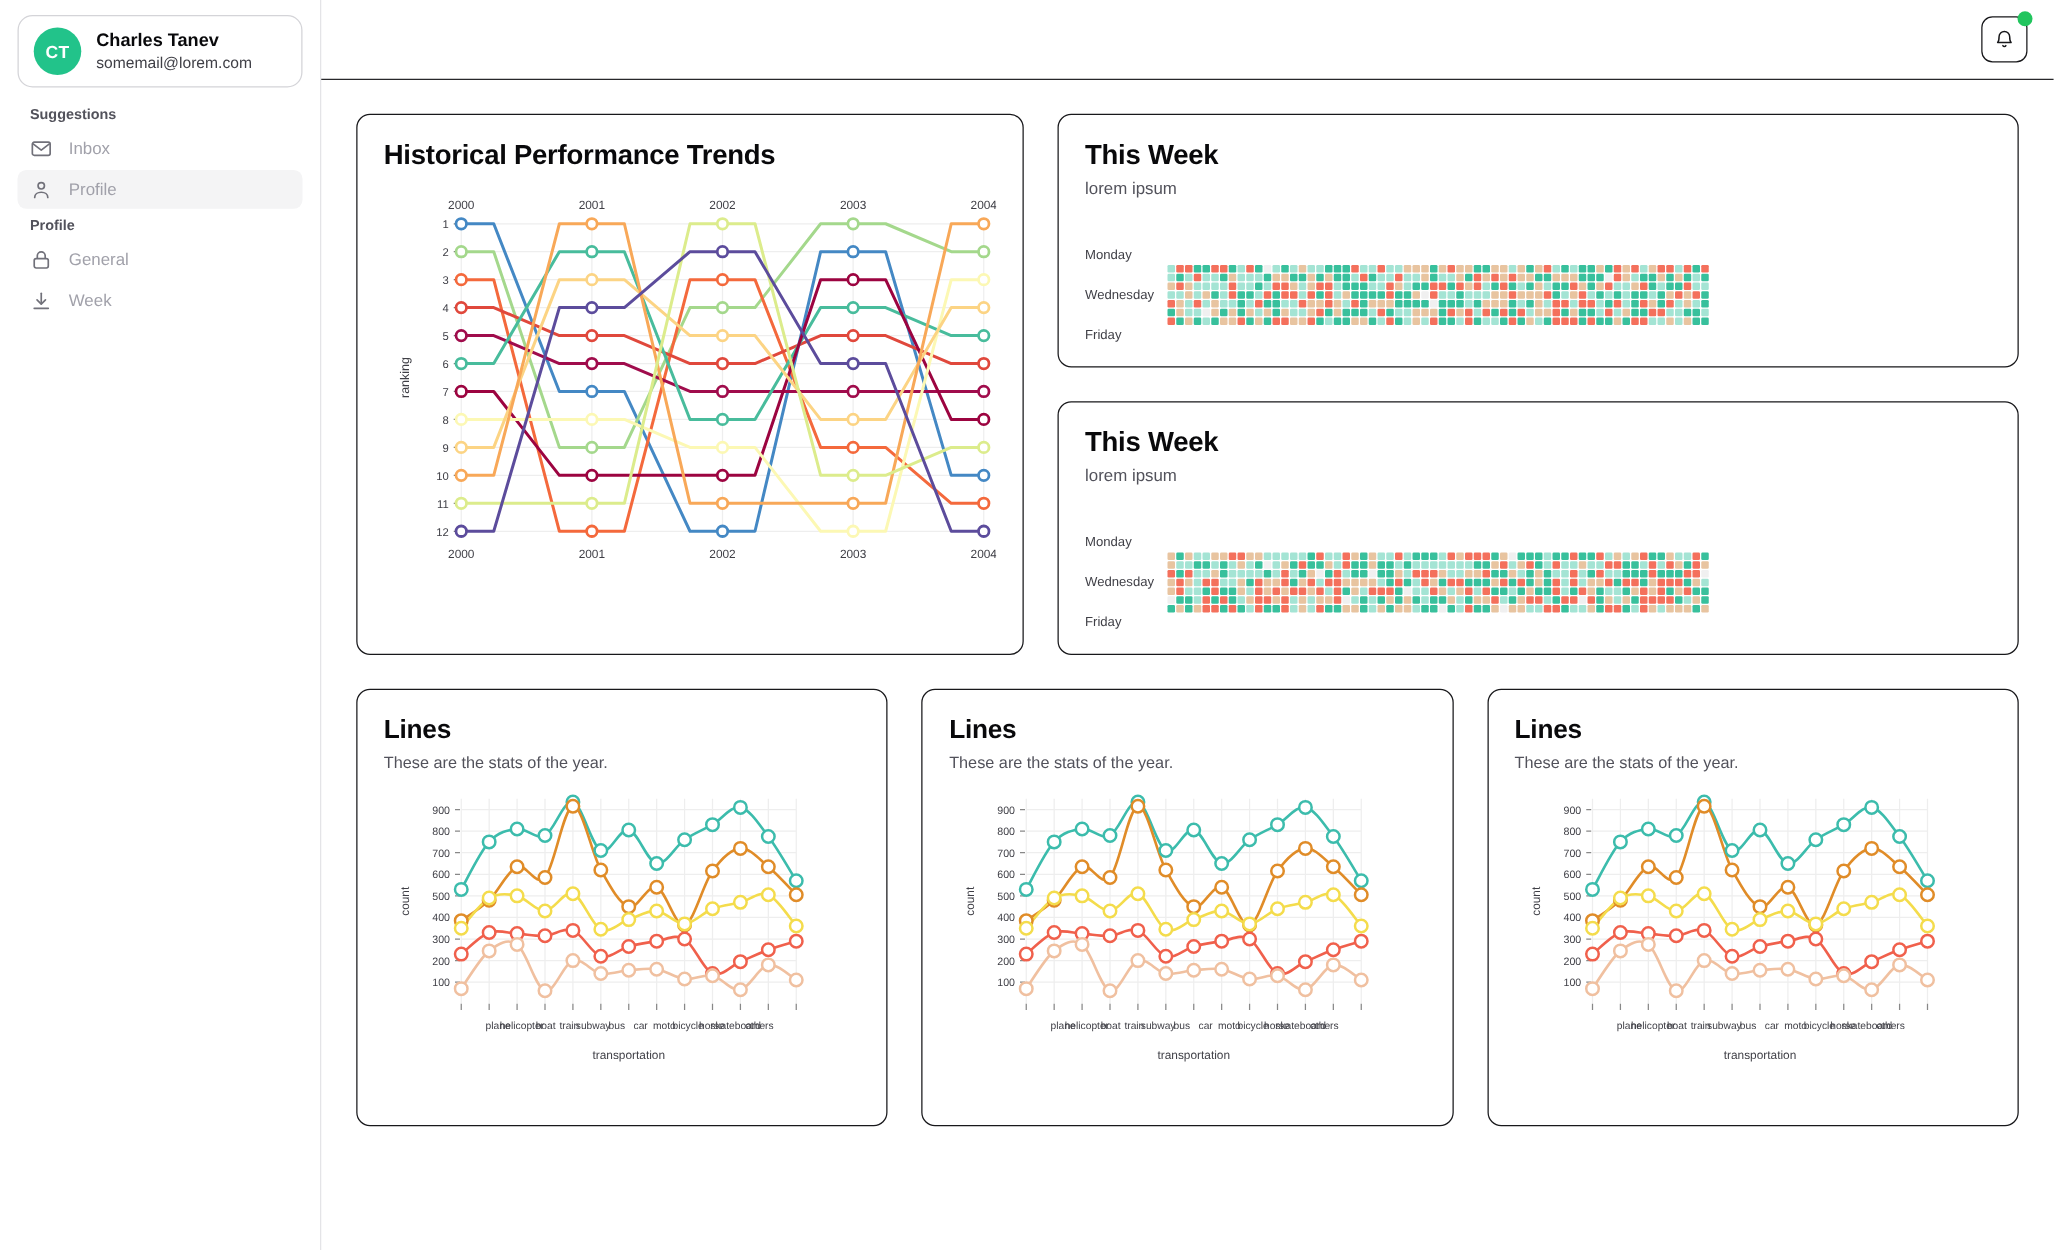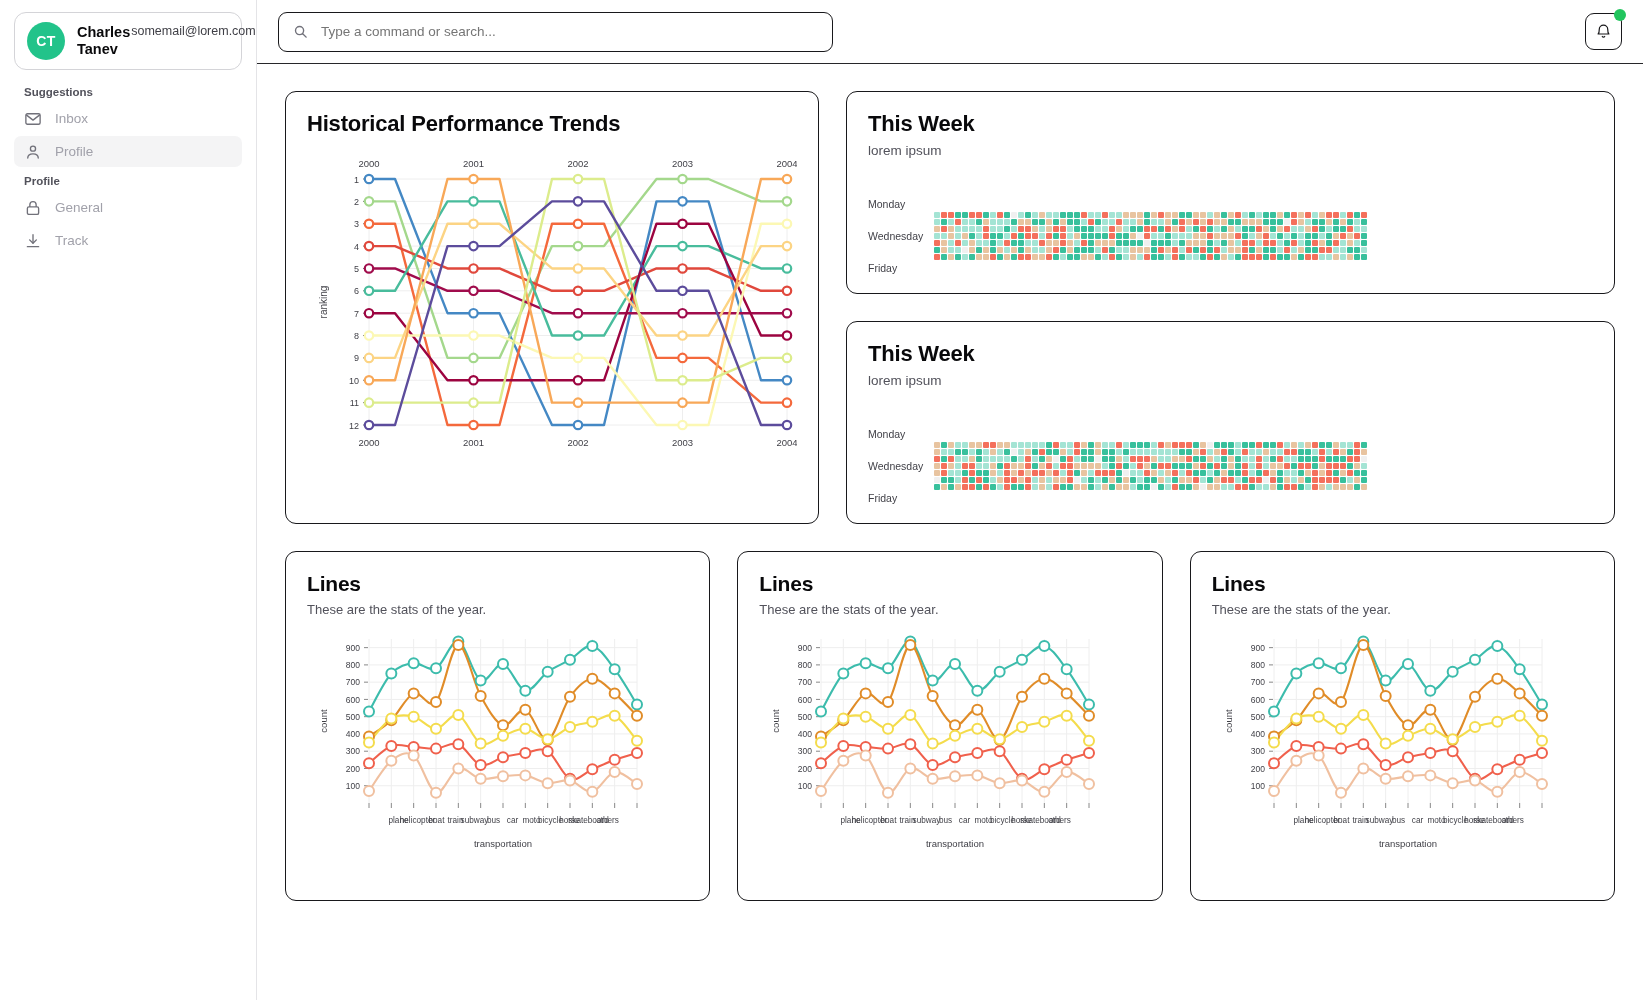--- a/index.html
+++ b/index.html
@@ -28,21 +28,21 @@
     padding:9px 12px;
     margin-bottom:10px;
   }
   .avatar {
     width:38px; height:38px; border-radius:50%;
     background:#22c38a; color:#fff;
     display:flex; align-items:center; justify-content:center;
     font-size:14px; font-weight:bold; letter-spacing:.3px;
     flex:0 0 38px;
   }
-  .profile-text { display:flex; flex-direction:row; gap:1px; min-width:0; }
+  .profile-text { display:flex; flex-direction:column; gap:1px; min-width:0; }
   .profile-name { font-size:14.5px; font-weight:bold; color:#09090b; line-height:1.15; }
   .profile-mail { font-size:12.5px; color:#3f3f46; line-height:1.15; }
 
   .group-label {
     font-size:11.5px; font-weight:bold; color:#52525b;
     padding:6px 10px 5px 10px;
   }
   .nav-item {
     display:flex; align-items:center; gap:13px;
     height:31px; padding:0 10px;
@@ -173,36 +173,27 @@
     <span>General</span>
   </div>
   <div class="nav-item">
     <span class="nicon">
       <svg viewBox="0 0 24 24" fill="none" stroke="currentColor" stroke-width="1.8" stroke-linecap="round" stroke-linejoin="round">
           <path d="M12 3.5v11"></path>
           <path d="M7.5 10.5L12 15l4.5-4.5"></path>
           <path d="M4.5 19.5h15"></path>
         </svg>
     </span>
-    <span>Track</span>
+    <span>Week</span>
   </div>
 </aside>
 
 <div class="main">
 
   <div class="topbar">
-    <div class="search-box">
-      <span class="sicon">
-        <svg viewBox="0 0 24 24" fill="none" stroke="currentColor" stroke-width="2.2" stroke-linecap="round">
-            <circle cx="10.5" cy="10.5" r="6.5"></circle>
-            <path d="M15.5 15.5L21 21"></path>
-          </svg>
-      </span>
-      <input class="search-input" type="text" placeholder="Type a command or search..." style="">
-    </div>
     <div class="spacer"></div>
     <div class="bell-btn">
       <svg viewBox="0 0 24 24" fill="none" stroke="currentColor" stroke-width="1.7" stroke-linecap="round" stroke-linejoin="round">
           <path d="M6 9a6 6 0 0 1 12 0c0 5 1.6 6.5 1.6 6.5H4.4S6 14 6 9z"></path>
           <path d="M10.3 19a1.9 1.9 0 0 0 3.4 0"></path>
         </svg>
       <span class="bell-dot"></span>
     </div>
   </div>
 

